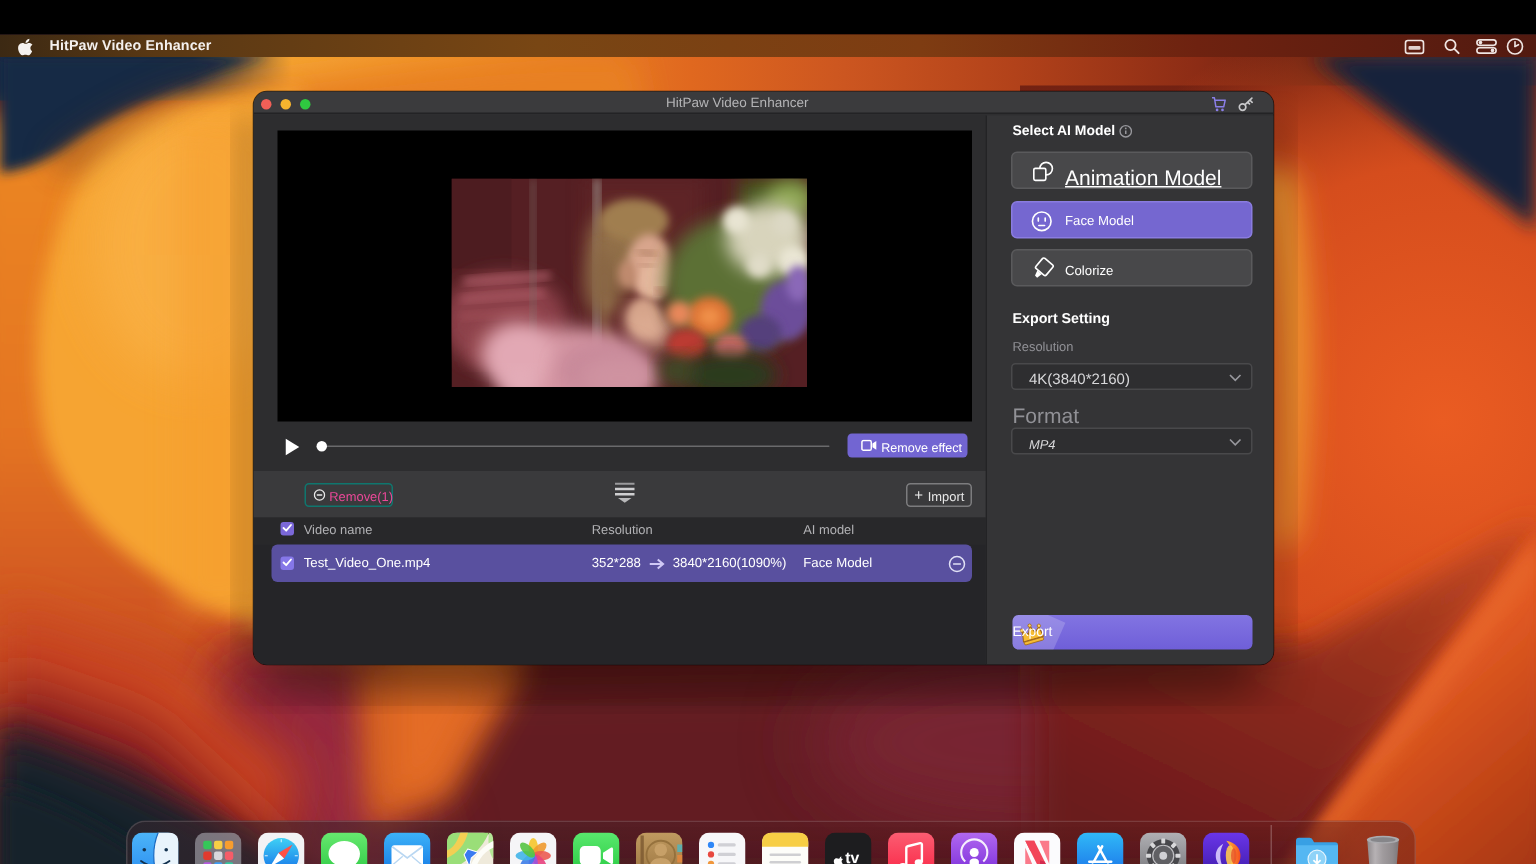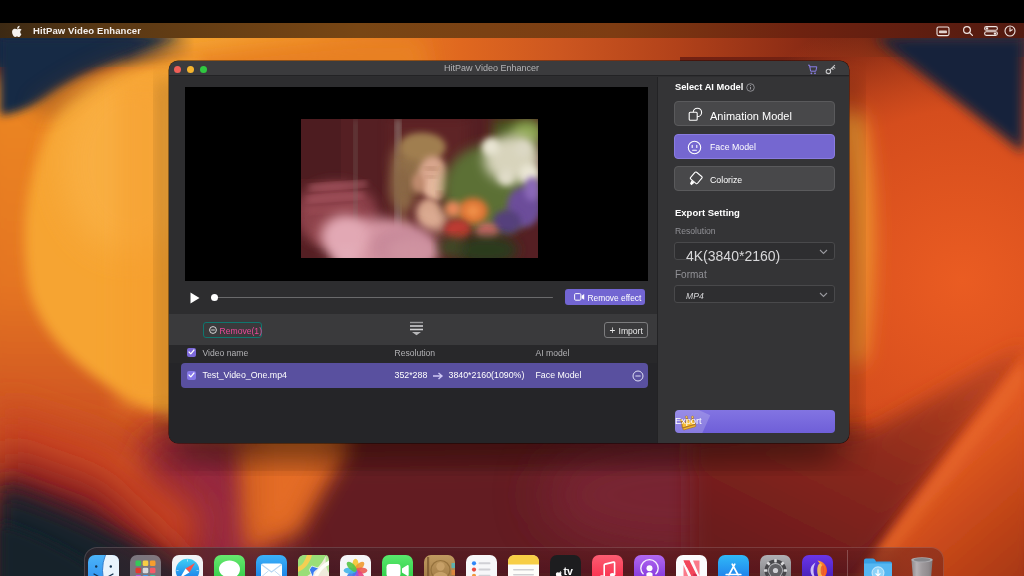--- a/index.html
+++ b/index.html
@@ -327,21 +327,21 @@
     <circle cx="4.5" cy="4.5" r="3.8" fill="none" stroke="#98989d" stroke-width="0.9"></circle>
     <line x1="4.5" y1="4" x2="4.5" y2="6.4" stroke="#98989d" stroke-width="1"></line>
     <circle cx="4.5" cy="2.6" r="0.6" fill="#98989d"></circle>
   </svg>
 
   <div class="abs" style="left:505.5px;top:40.5px;width:160.5px;height:25px;background:#48484a;border:1px solid #5a5a5c;border-radius:4px;">
     <svg class="abs" style="left:13px;top:5px" width="15" height="15" viewBox="0 0 15 15">
       <circle cx="9.4" cy="5.4" r="4.2" fill="none" stroke="#fff" stroke-width="1.1"></circle>
       <rect x="1.2" y="5.2" width="8" height="8" rx="1" fill="#48484a" stroke="#fff" stroke-width="1.1"></rect>
     </svg>
-    <div class="abs" style="left:35px;top:7.5px;font-size:11px;color:#fff;">Animation Model</div>
+    <div class="abs" style="left:35px;top:7.5px;font-size:14px;color:#fff;text-decoration:underline;">Animation Model</div>
   </div>
   <div class="abs" style="left:505.5px;top:73px;width:160.5px;height:25px;background:#7567d0;border:1px solid #8a7ce0;border-radius:4px;">
     <svg class="abs" style="left:12px;top:5px" width="15" height="15" viewBox="0 0 15 15">
       <circle cx="7.5" cy="7.5" r="6.2" fill="none" stroke="#fff" stroke-width="1.1"></circle>
       <line x1="5.2" y1="5.4" x2="5.2" y2="7.4" stroke="#fff" stroke-width="1.1" stroke-linecap="round"></line>
       <line x1="9.8" y1="5.4" x2="9.8" y2="7.4" stroke="#fff" stroke-width="1.1" stroke-linecap="round"></line>
       <line x1="5.6" y1="10.3" x2="9.4" y2="10.3" stroke="#fff" stroke-width="1.1" stroke-linecap="round"></line>
     </svg>
     <div class="abs" style="left:35px;top:7.5px;font-size:8.8px;color:#fff;">Face Model</div>
   </div>
@@ -349,26 +349,26 @@
     <svg class="abs" style="left:12px;top:4px" width="16" height="16" viewBox="0 0 16 16">
       <rect x="4.6" y="2.2" width="9" height="9" rx="1.2" fill="none" stroke="#fff" stroke-width="1.1" transform="rotate(40 9 7)"></rect>
       <path d="M4.6,9.2 L7.4,11.8 L4.4,14.2 L3,12.6 Z" fill="#fff"></path>
     </svg>
     <div class="abs" style="left:35px;top:7.5px;font-size:8.8px;color:#fff;">Colorize</div>
   </div>
 
   <div class="abs" style="left:506.5px;top:146.5px;font-size:9.5px;font-weight:bold;color:#fff;">Export Setting</div>
   <div class="abs" style="left:506.5px;top:165.5px;font-size:8.6px;color:#919196;">Resolution</div>
   <div class="abs" style="left:505.5px;top:181.5px;width:161px;height:18px;background:#2e2e30;border:1px solid #49494b;border-radius:3px;">
-    <div class="abs" style="left:11px;top:4.5px;font-size:14px;color:#d8d8da;">4K(3840*2160)</div>
+    <div class="abs" style="left:11px;top:4.5px;font-size:10px;color:#d8d8da;">4K(3840*2160)</div>
     <svg class="abs" style="left:144px;top:6px" width="9" height="6" viewBox="0 0 9 6">
           <path d="M1,1 L4.5,4.5 L8,1" fill="none" stroke="#98989d" stroke-width="1.1"></path>
         </svg>
   </div>
-  <div class="abs" style="left:506.5px;top:208.5px;font-size:10px;color:#919196;text-align:center;">Format</div>
+  <div class="abs" style="left:506.5px;top:208.5px;font-size:14px;color:#919196;text-align:center;">Format</div>
   <div class="abs" style="left:505.5px;top:224.5px;width:161px;height:18px;background:#2e2e30;border:1px solid #49494b;border-radius:3px;">
     <div class="abs" style="left:11px;top:4.5px;font-size:8.6px;color:#d8d8da;font-style:italic;">MP4</div>
     <svg class="abs" style="left:144px;top:6px" width="9" height="6" viewBox="0 0 9 6">
           <path d="M1,1 L4.5,4.5 L8,1" fill="none" stroke="#98989d" stroke-width="1.1"></path>
         </svg>
   </div>
 
   <div class="abs" style="left:506.5px;top:349.5px;width:160px;height:23px;background:linear-gradient(180deg,#8274e2,#6f5fd8);border-radius:4px;overflow:hidden;">
     <div class="abs" style="left:-8px;top:-4px;width:38px;height:34px;background:rgba(255,255,255,0.18);transform:rotate(24deg);"></div>
     <svg class="abs" style="left:3px;top:2px" width="19" height="19" viewBox="0 0 19 19">

